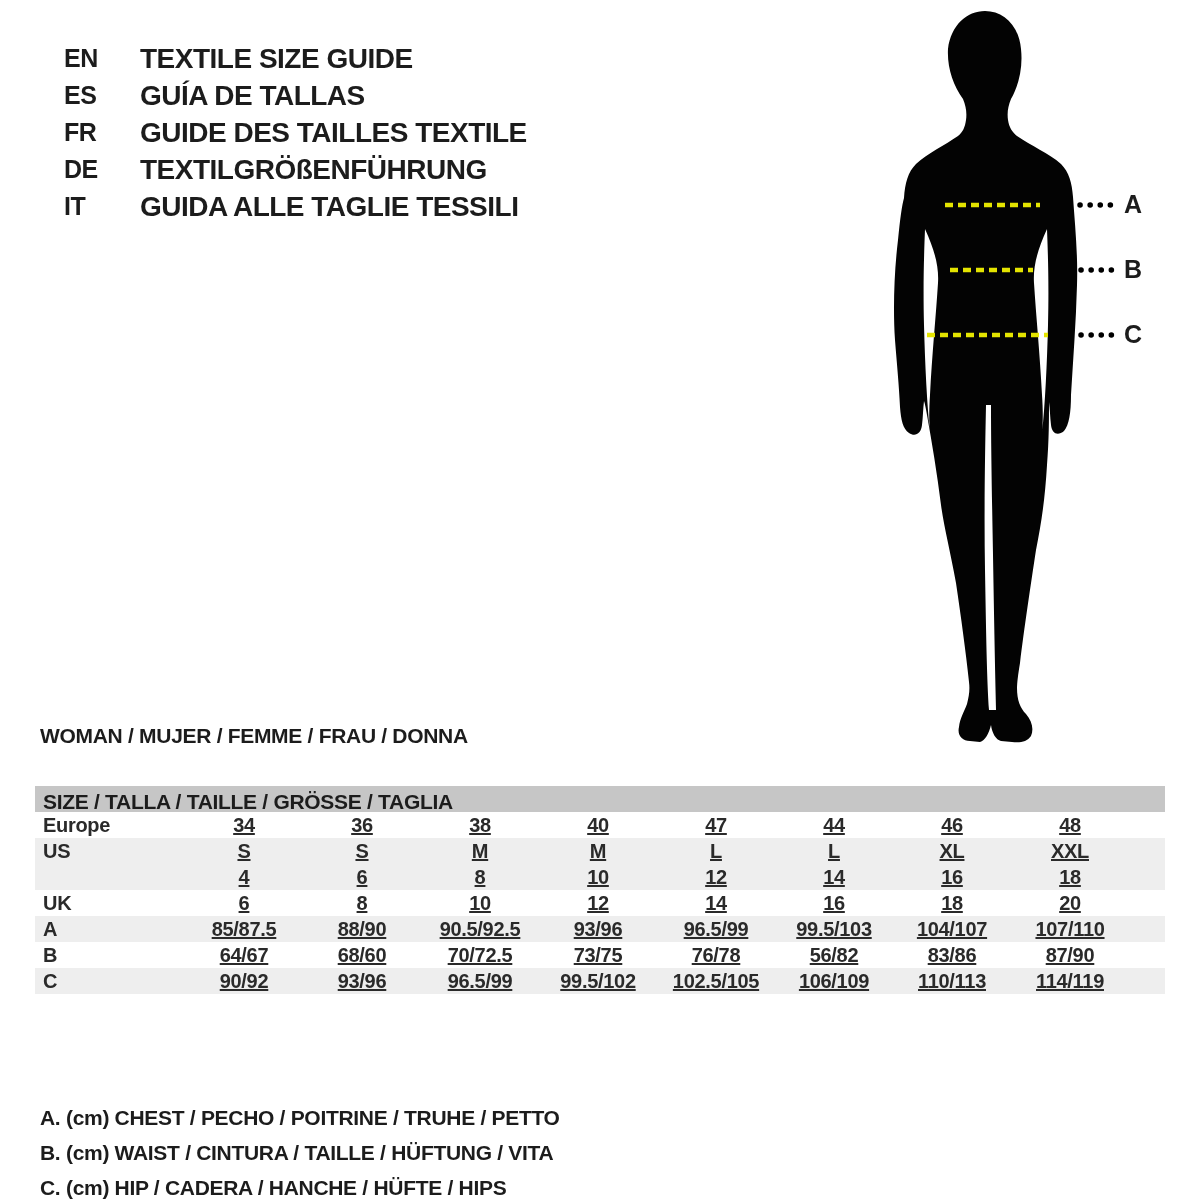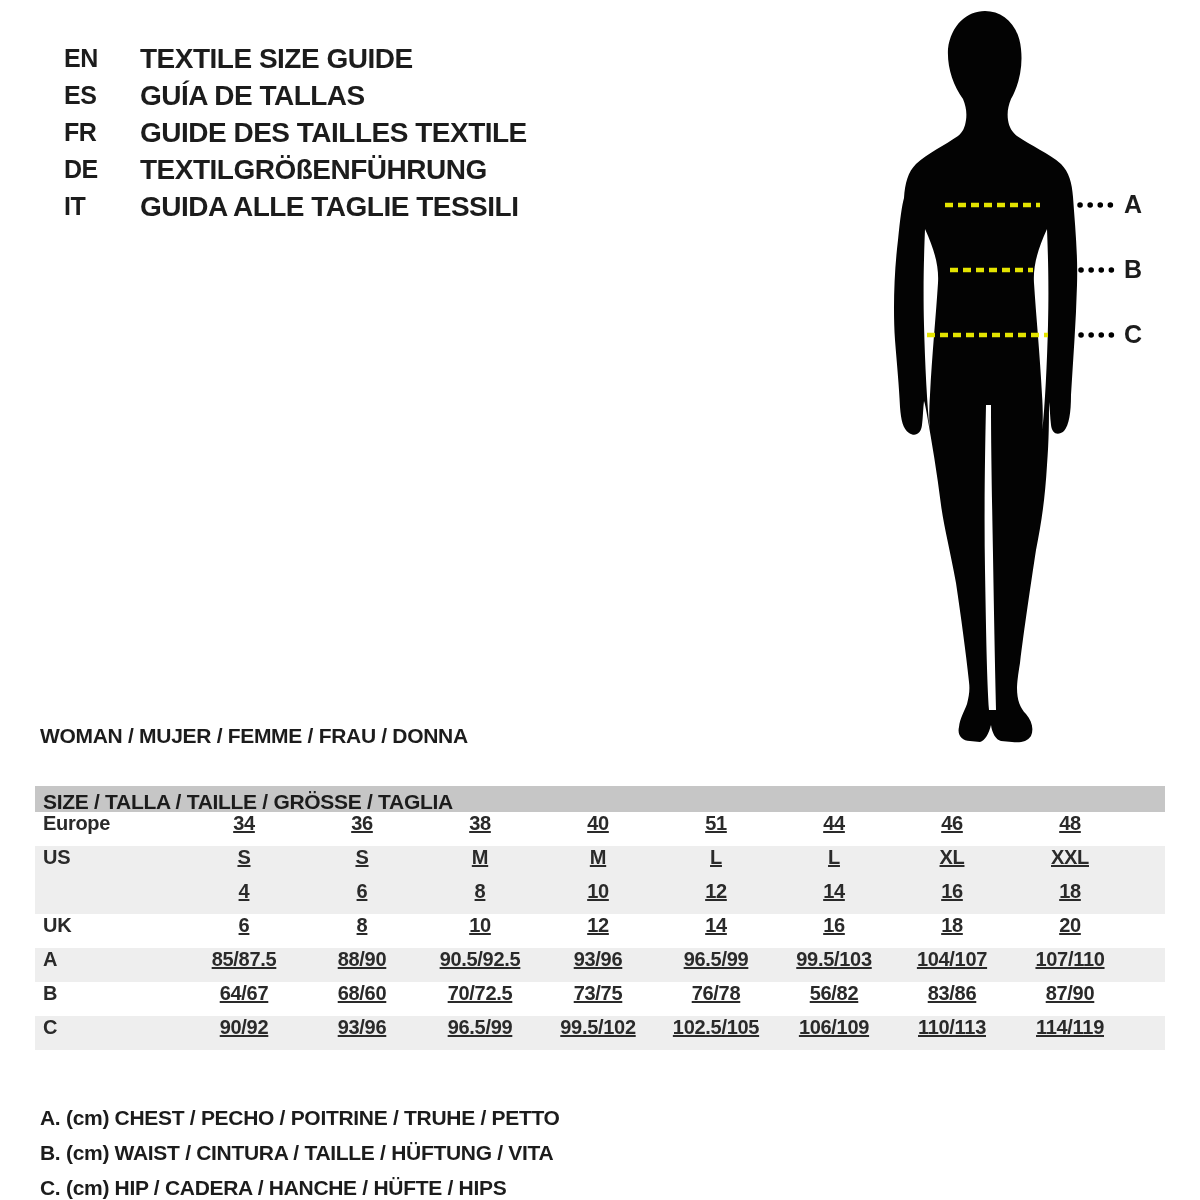--- a/index.html
+++ b/index.html
@@ -14,21 +14,21 @@
   .lang-label{font-size:28px;font-weight:700;letter-spacing:-0.5px;white-space:nowrap;}
   
   .figure-svg{position:absolute;left:875px;top:5px;width:250px;height:745px;}
   .marker-label{position:absolute;left:1118px;width:30px;text-align:center;
     font-size:25px;font-weight:700;line-height:28px;}
   
   .section-title{position:absolute;left:40px;top:724px;font-size:21px;font-weight:700;letter-spacing:-0.3px;}
   
   .size-table{position:absolute;left:35px;top:786px;width:1130px;font-weight:700;letter-spacing:-0.3px;}
   .table-header{height:26px;line-height:32px;background:#c6c6c6;font-size:21px;padding-left:8px;box-sizing:border-box;}
-  .t-row{display:flex;height:34px;font-size:20px;color:#2a2a2a;}
+  .t-row{display:flex;height:26px;align-items:center;font-size:20px;color:#2a2a2a;}
   .t-row.shade{background:#eeeeee;}
   .cell-label{width:150px;padding-left:8px;box-sizing:border-box;}
   .cell{width:118px;text-align:center;text-decoration:underline;}
   
   .legend{position:absolute;left:40px;top:1100px;}
   .legend-line{height:35px;line-height:35px;font-size:21px;font-weight:700;letter-spacing:-0.3px;white-space:nowrap;}
 </style>
 </head>
 <body>
 
@@ -136,21 +136,21 @@
 
   <div class="size-table">
     <div class="table-header">SIZE / TALLA / TAILLE / GRÖSSE / TAGLIA</div>
     <div id="tableRows">
         <div class="t-row">
           <div class="cell-label">Europe</div>
           <div class="cell">34</div>
           <div class="cell">36</div>
           <div class="cell">38</div>
           <div class="cell">40</div>
-          <div class="cell">51</div>
+          <div class="cell">47</div>
           <div class="cell">44</div>
           <div class="cell">46</div>
           <div class="cell">48</div>
         </div>
         <div class="t-row shade">
           <div class="cell-label">US</div>
           <div class="cell">S</div>
           <div class="cell">S</div>
           <div class="cell">M</div>
           <div class="cell">M</div>

